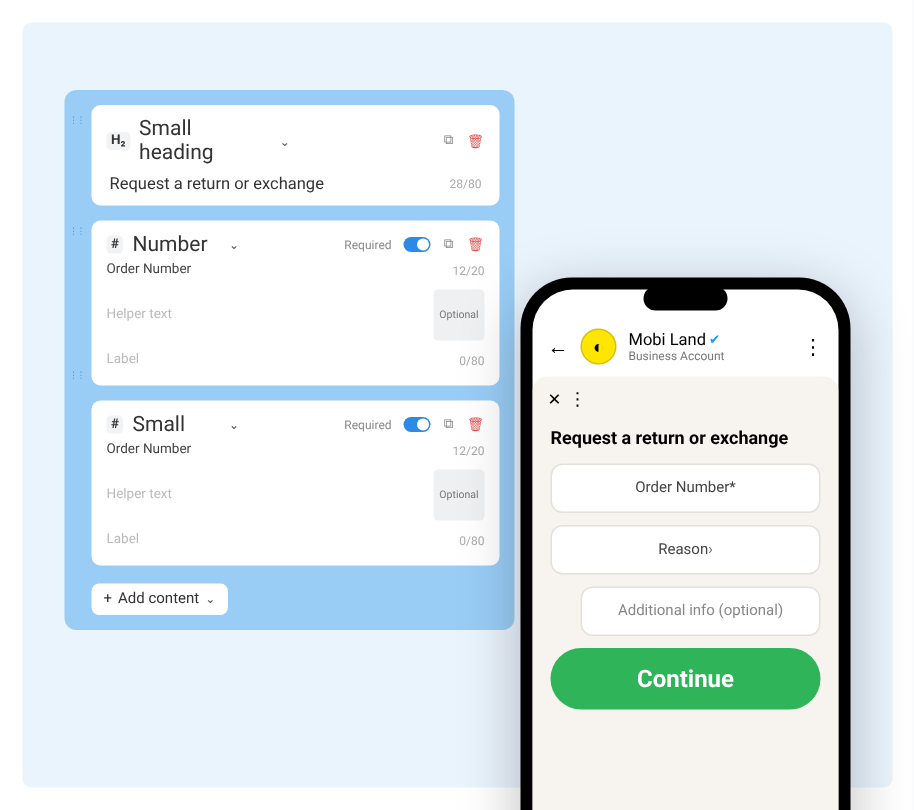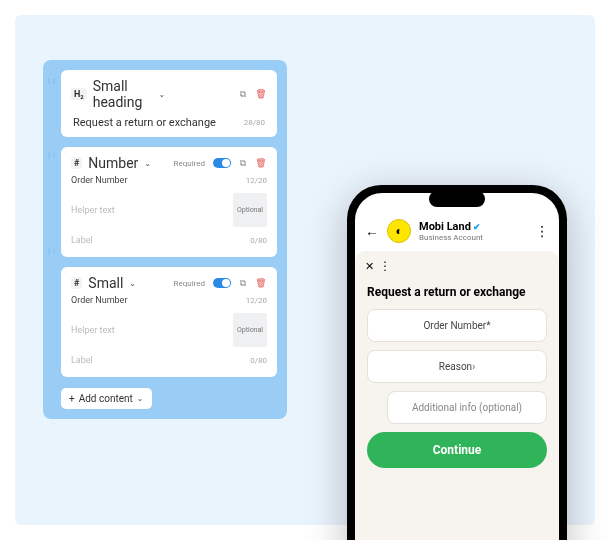--- a/index.html
+++ b/index.html
@@ -1,19 +1,19 @@
 <!DOCTYPE html>
 <html><head>
 <meta charset="utf-8">
 <style>
   * { box-sizing: border-box; margin: 0; padding: 0; font-family: -apple-system, BlinkMacSystemFont, "Segoe UI", Roboto, sans-serif; }
   body { background: #fff; width: 609px; height: 540px; overflow: hidden; position: relative; }
   .canvas { background: #eaf4fd; width: 580px; height: 510px; margin: 15px; border-radius: 6px; position: relative; }
 
-  .builder { position: absolute; left: 28px; top: 45px; width: 244px; background: #99cdf6; border-radius: 8px; padding: 10px 10px 10px 18px; }
+  .builder { position: absolute; left: 28px; top: 45px; width: 300px; background: #99cdf6; border-radius: 8px; padding: 10px 10px 10px 18px; }
   .drag-col { position: absolute; left: 3px; display: flex; flex-direction: column; gap: 1px; color: #4a88c2; font-size: 6px; line-height: 5px; }
   .drag-dots::before { content: "⋮⋮"; letter-spacing: -1px; }
 
   .card { background: #fff; border-radius: 6px; padding: 8px 10px; margin-bottom: 10px; font-size: 10px; color: #333; position: relative; }
   .card-head { display: flex; align-items: center; gap: 6px; }
   .type-badge { font-weight: 700; font-size: 9px; color: #333; background: #f1f3f5; border-radius: 3px; padding: 1px 3px; display: inline-flex; align-items: center; }
   .type-text { font-size: 14px; color: #333; flex: 1; }
   .chev { font-size: 8px; color: #555; }
   .spacer { flex: 1; }
   .icon-btn { width: 12px; height: 12px; display: inline-flex; align-items: center; justify-content: center; font-size: 9px; color: #888; cursor: pointer; }
@@ -33,35 +33,35 @@
   .add-content { background: #fff; border-radius: 5px; padding: 5px 8px; font-size: 10px; color: #333; display: inline-flex; align-items: center; gap: 4px; cursor: pointer; }
 
   
   .phone { position: absolute; right: 28px; top: 170px; width: 220px; height: 460px; background: #000; border-radius: 34px; padding: 8px; box-shadow: 0 10px 40px rgba(0,0,0,0.25); }
   .screen { background: #fff; width: 100%; height: 100%; border-radius: 27px; overflow: hidden; position: relative; }
   .notch { position: absolute; top: 6px; left: 50%; transform: translateX(-50%); width: 56px; height: 16px; background: #000; border-radius: 10px; z-index: 5; }
 
   .chat-head { display: flex; align-items: center; gap: 8px; padding: 26px 10px 8px 10px; }
   .back { font-size: 14px; color: #000; }
   .avatar { width: 24px; height: 24px; border-radius: 50%; background: #ffe600; border: 1px solid #d6c200; display: flex; align-items: center; justify-content: center; font-size: 12px; }
-  .biz-name { font-size: 11px; font-weight: 700; display: flex; align-items: center; gap: 2px; }
+  .biz-name { font-size: 11px; font-weight: 400; display: flex; align-items: center; gap: 2px; }
   .verified { color: #1d9bf0; font-size: 9px; }
   .biz-sub { font-size: 8px; color: #777; }
   .dots { margin-left: auto; font-size: 14px; color: #000; }
 
   .flow { background: #f7f4ef; border-radius: 10px 10px 0 0; margin: 0; padding: 0; height: calc(100% - 62px); }
   .flow-head { display: flex; align-items: center; padding: 8px 10px; font-size: 11px; font-weight: 500; }
   .close { font-size: 11px; color: #000; width: 14px; }
   .flow-title { flex: 1; text-align: center; }
   .flow-body { padding: 4px 12px 12px 12px; }
   .form-title { font-size: 12px; font-weight: 700; color: #000; margin-bottom: 10px; }
   .input { background: #fff; border: 1px solid #e4e0da; border-radius: 8px; padding: 10px 10px; font-size: 10px; color: #444; margin-bottom: 8px; display: flex; align-items: center; justify-content: center; }
   .input.ph { color: #888; margin-left: 20px; }
   .chev-r { color: #666; font-size: 10px; }
-  .cta { background: #2fb45a; color: #fff; font-weight: 700; font-size: 12px; text-align: center; padding: 11px; border-radius: 22px; margin-top: 8px; }
+  .cta { background: #2fb45a; color: #fff; font-weight: 700; font-size: 16px; text-align: center; padding: 11px; border-radius: 22px; margin-top: 8px; }
 </style>
 </head>
 <body>
 
 <div class="canvas">
 
   <div class="builder">
 
     
     <span class="drag-col drag-dots" style="top:18px;"></span>

